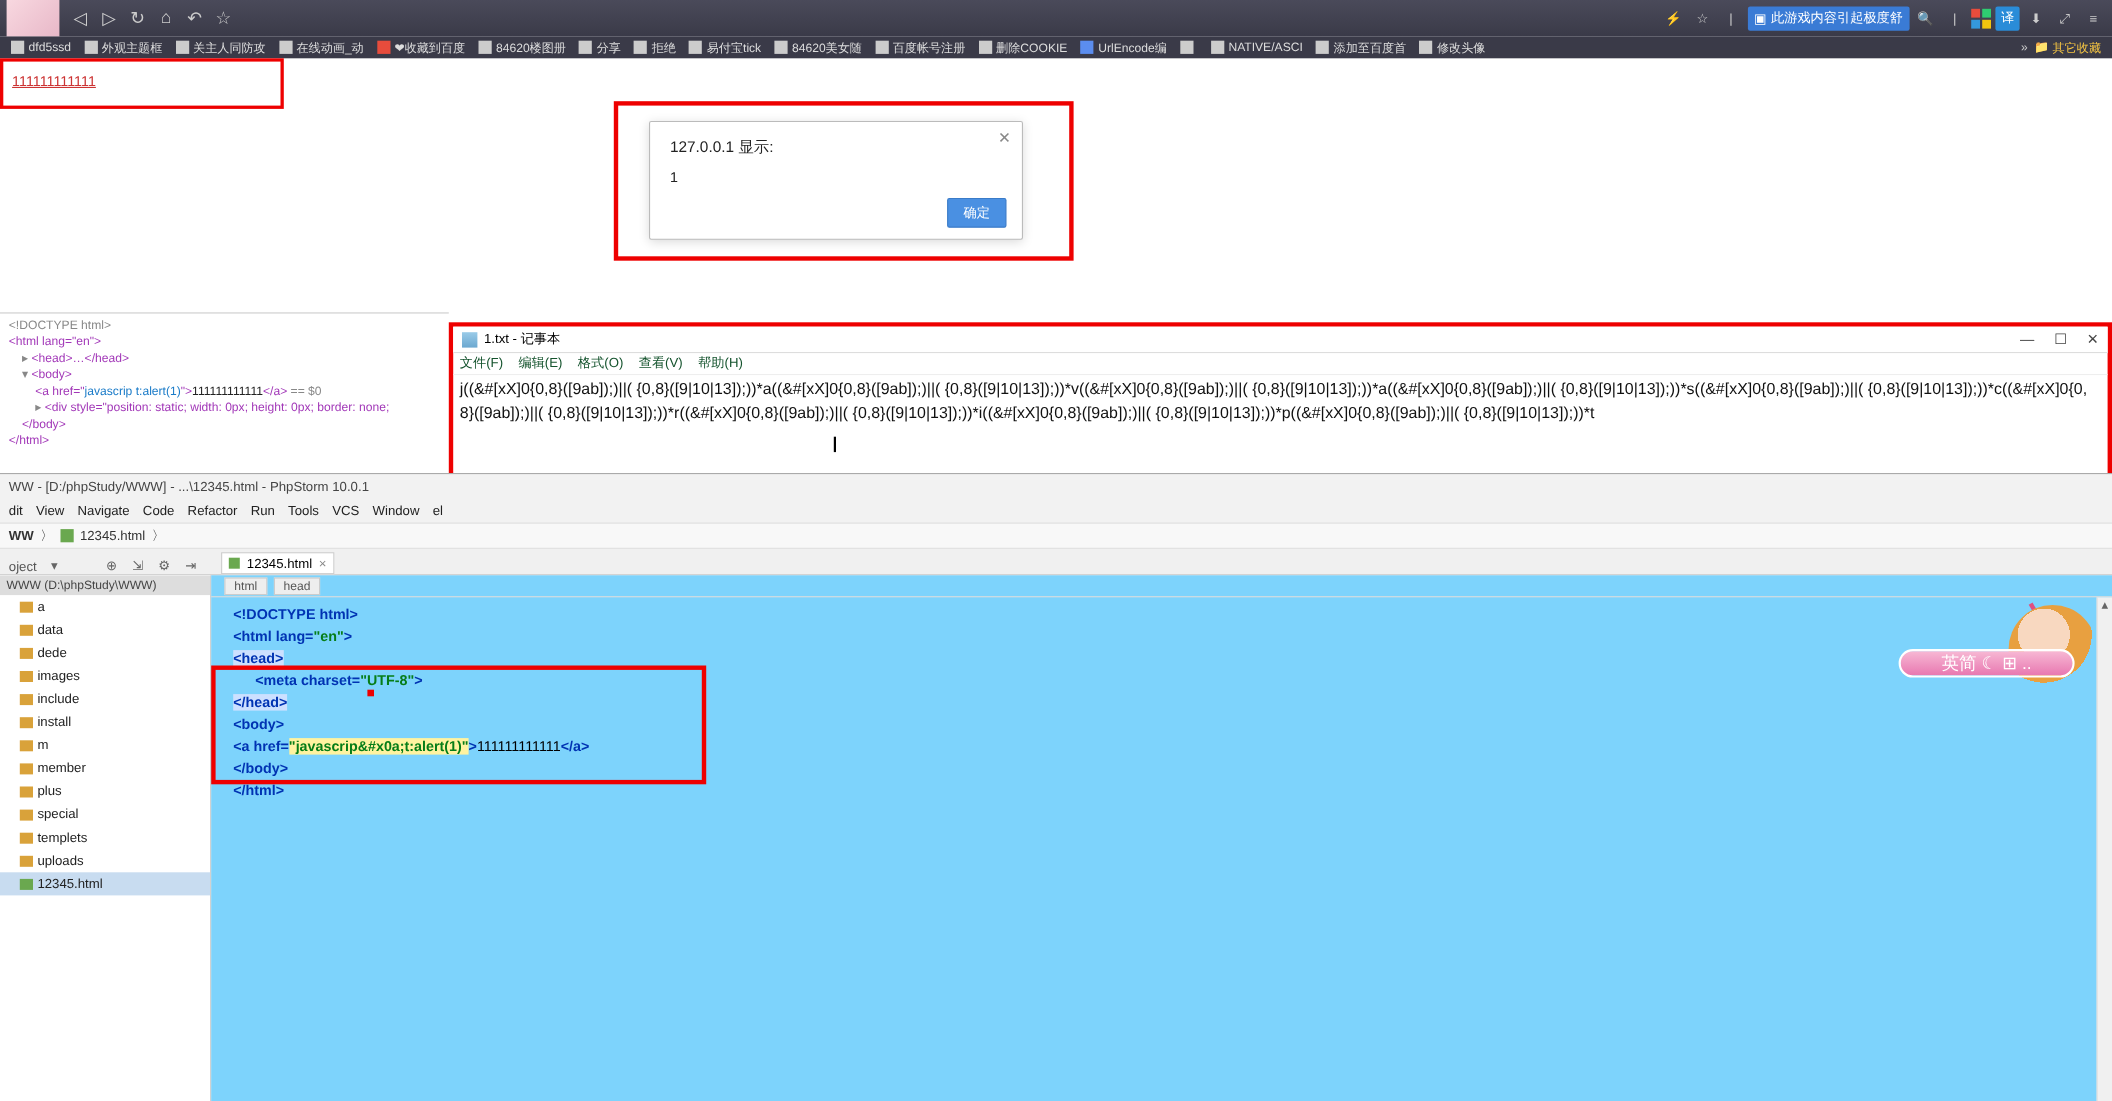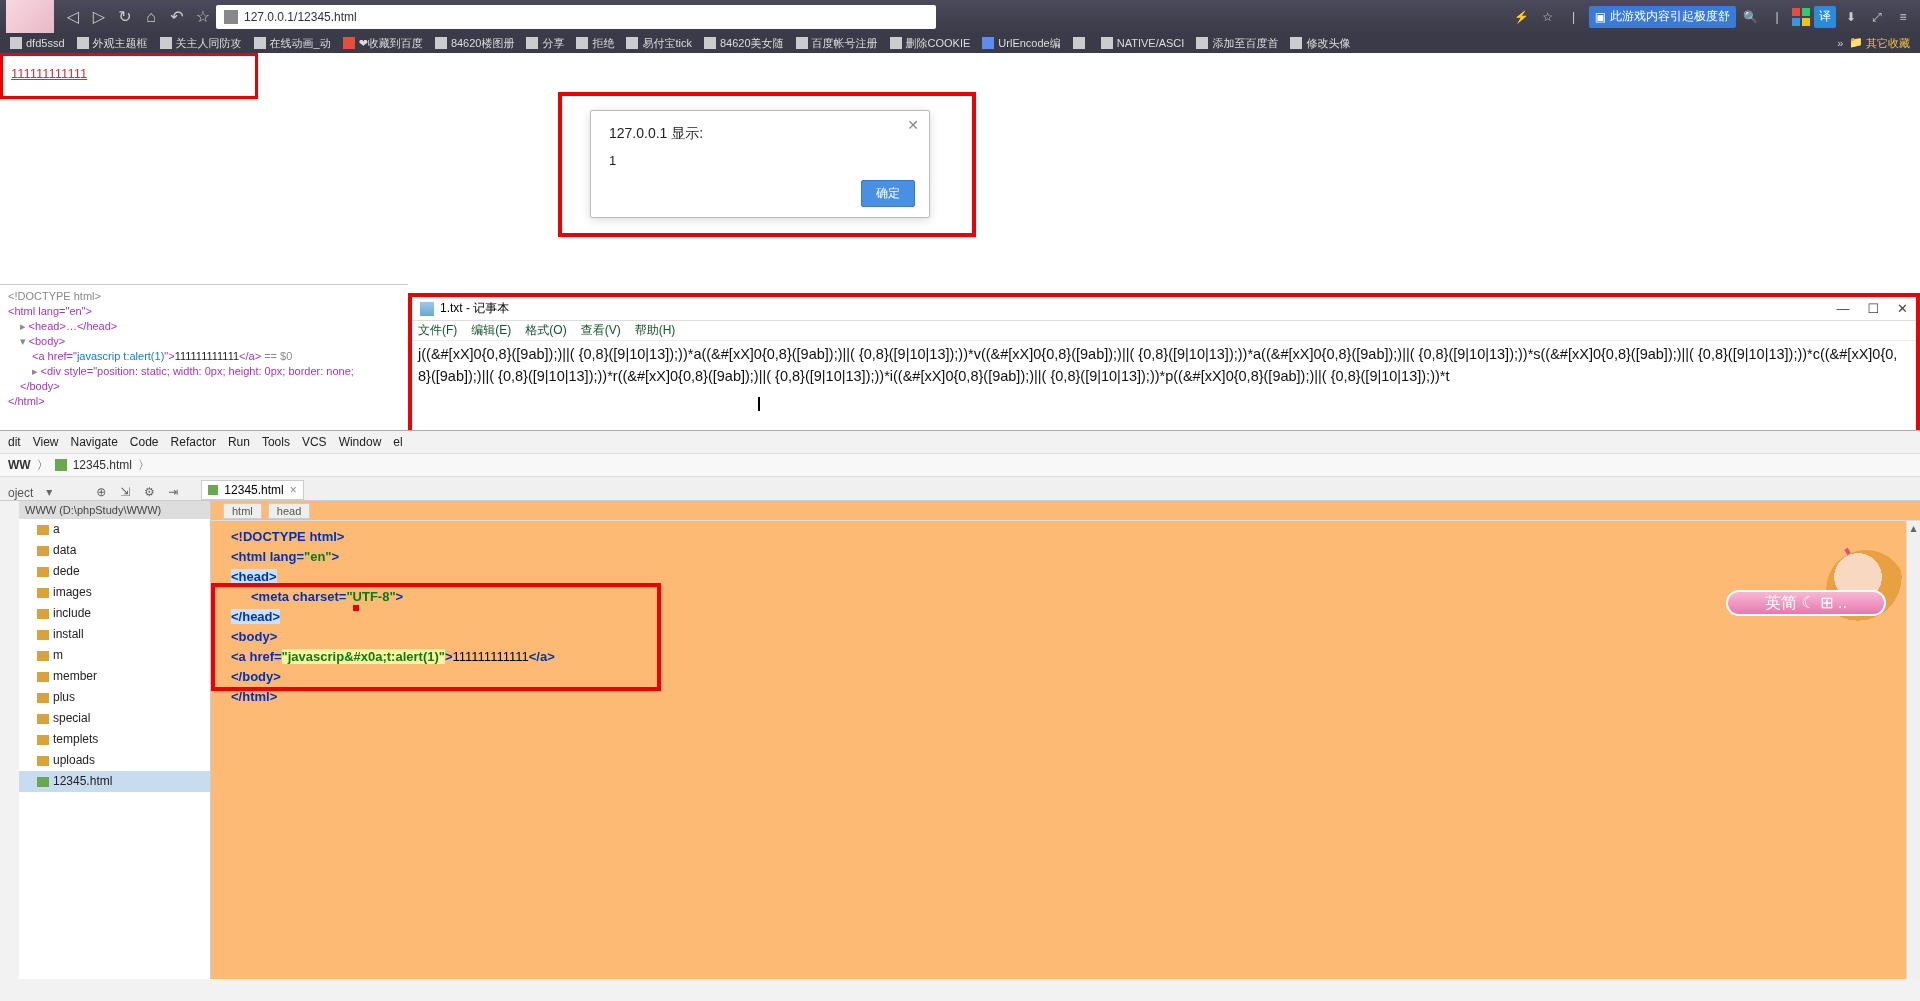--- a/index.html
+++ b/index.html
@@ -67,28 +67,28 @@
 .phpstorm { position:absolute; top:430px; left:0; right:0; bottom:0; background:#f2f2f2; border-top:1px solid #aaa; }
 .phpstorm .titlebar { height:22px; display:flex; align-items:center; padding:0 8px; color:#444; font-size:12px; }
 .phpstorm .menubar { height:22px; display:flex; align-items:center; padding:0 8px; gap:12px; color:#222; font-size:12px; }
 .phpstorm .crumb { height:24px; display:flex; align-items:center; padding:0 8px; gap:6px; color:#333; font-size:12px; border-top:1px solid #ddd; border-bottom:1px solid #ddd; background:#f8f8f8; }
 .phpstorm .crumb .ph { width:12px; height:12px; background:#6aa84f; }
 .phpstorm .toolbar2 { height:24px; display:flex; align-items:flex-end; padding:0 8px; gap:8px; border-bottom:1px solid #ccc; background:#f0f0f0; }
 .phpstorm .toolbar2 .lbl { color:#555; }
 .phpstorm .toolbar2 .ic { width:16px; height:16px; color:#666; display:flex; align-items:center; justify-content:center; }
 .phpstorm .toolbar2 .filetab { margin-left:12px; background:#fff; border:1px solid #ccc; padding:2px 6px; display:flex; align-items:center; gap:6px; }
 .phpstorm .toolbar2 .filetab .x { color:#888; cursor:pointer; }
-.phpstorm .body { display:flex; height:calc(100% - 92px);padding-left:19px; }
+.phpstorm .body { display:flex; height:calc(100% - 92px); }
 .phpstorm .tree { width:192px; background:#fff; border-right:1px solid #ccc; overflow:hidden; font-size:12px; }
 .phpstorm .tree .root { background:#ddd; padding:3px 6px; color:#444; font-size:11px; }
 .phpstorm .tree .item { padding:2px 6px 2px 18px; display:flex; align-items:center; gap:4px; color:#222; cursor:pointer; line-height:17px; }
 .phpstorm .tree .item .fd { width:12px; height:10px; background:#d9a23a; }
 .phpstorm .tree .item.file .fd { background:#6aa84f; }
 .phpstorm .tree .item.sel { background:#c8dcf0; }
-.phpstorm .editor { flex:1; background:#fdba74; position:relative; }
+.phpstorm .editor { flex:1; background:#7dd3fc; position:relative; }
 .phpstorm .editor .pathbar { height:20px; display:flex; align-items:center; padding:0 12px; gap:6px; border-bottom:1px solid #ddd; }
 .phpstorm .editor .pathbar span { background:#eee; border:1px solid #ccc; padding:1px 8px; font-size:11px; color:#555; }
 .phpstorm .editor .code { font-family:Consolas,monospace; font-size:13px; padding:6px 20px; line-height:20px; }
 .phpstorm .editor .code .kw { color:#0033b3; font-weight:bold; }
 .phpstorm .editor .code .str { color:#067d17; font-weight:bold; }
 .phpstorm .editor .code .tg { color:#0033b3; font-weight:bold; }
 .phpstorm .editor .code .hl { background:#cce0ff; }
 .phpstorm .editor .code .hl2 { background:#fff3a0; }
 .phpstorm .editor .redbox { position:absolute; top:82px; left:0; width:450px; height:108px; border:4px solid #e00; pointer-events:none; }
 .phpstorm .editor .marker { position:absolute; top:104px; left:142px; width:6px; height:6px; background:#e00; }
@@ -107,24 +107,20 @@
 <body>
 
 <div class="chrome">
   <div class="avatar"></div>
   <div class="nav-btn">◁</div>
   <div class="nav-btn">▷</div>
   <div class="nav-btn">↻</div>
   <div class="nav-btn">⌂</div>
   <div class="nav-btn">↶</div>
   <div class="nav-btn">☆</div>
-  <div class="addr">
-    <div class="pg"></div>
-    <span>127.0.0.1/12345.html</span>
-  </div>
   <div class="right">
     <div class="ic">⚡</div>
     <div class="ic">☆</div>
     <div class="ic">|</div>
     <div class="promo">
         <span style="margin-right:4px">▣</span>
         <span>此游戏内容引起极度舒</span>
       </div>
     <div class="ic">🔍</div>
     <div class="ic">|</div>
@@ -260,20 +256,21 @@
     <span>编辑(E)</span>
     <span>格式(O)</span>
     <span>查看(V)</span>
     <span>帮助(H)</span>
   </div>
   <div class="content">j((&amp;#[xX]0{0,8}([9ab]);)||( {0,8}([9|10|13]);))*a((&amp;#[xX]0{0,8}([9ab]);)||( {0,8}([9|10|13]);))*v((&amp;#[xX]0{0,8}([9ab]);)||( {0,8}([9|10|13]);))*a((&amp;#[xX]0{0,8}([9ab]);)||( {0,8}([9|10|13]);))*s((&amp;#[xX]0{0,8}([9ab]);)||( {0,8}([9|10|13]);))*c((&amp;#[xX]0{0,8}([9ab]);)||( {0,8}([9|10|13]);))*r((&amp;#[xX]0{0,8}([9ab]);)||( {0,8}([9|10|13]);))*i((&amp;#[xX]0{0,8}([9ab]);)||( {0,8}([9|10|13]);))*p((&amp;#[xX]0{0,8}([9ab]);)||( {0,8}([9|10|13]);))*t</div>
 </div>
 <div class="text-cut"></div>
 
 <div class="phpstorm">
+  <div class="titlebar">WW - [D:/phpStudy/WWW] - ...\12345.html - PhpStorm 10.0.1</div>
   <div class="menubar">
     <span>dit</span>
     <span>View</span>
     <span>Navigate</span>
     <span>Code</span>
     <span>Refactor</span>
     <span>Run</span>
     <span>Tools</span>
     <span>VCS</span>
     <span>Window</span>

